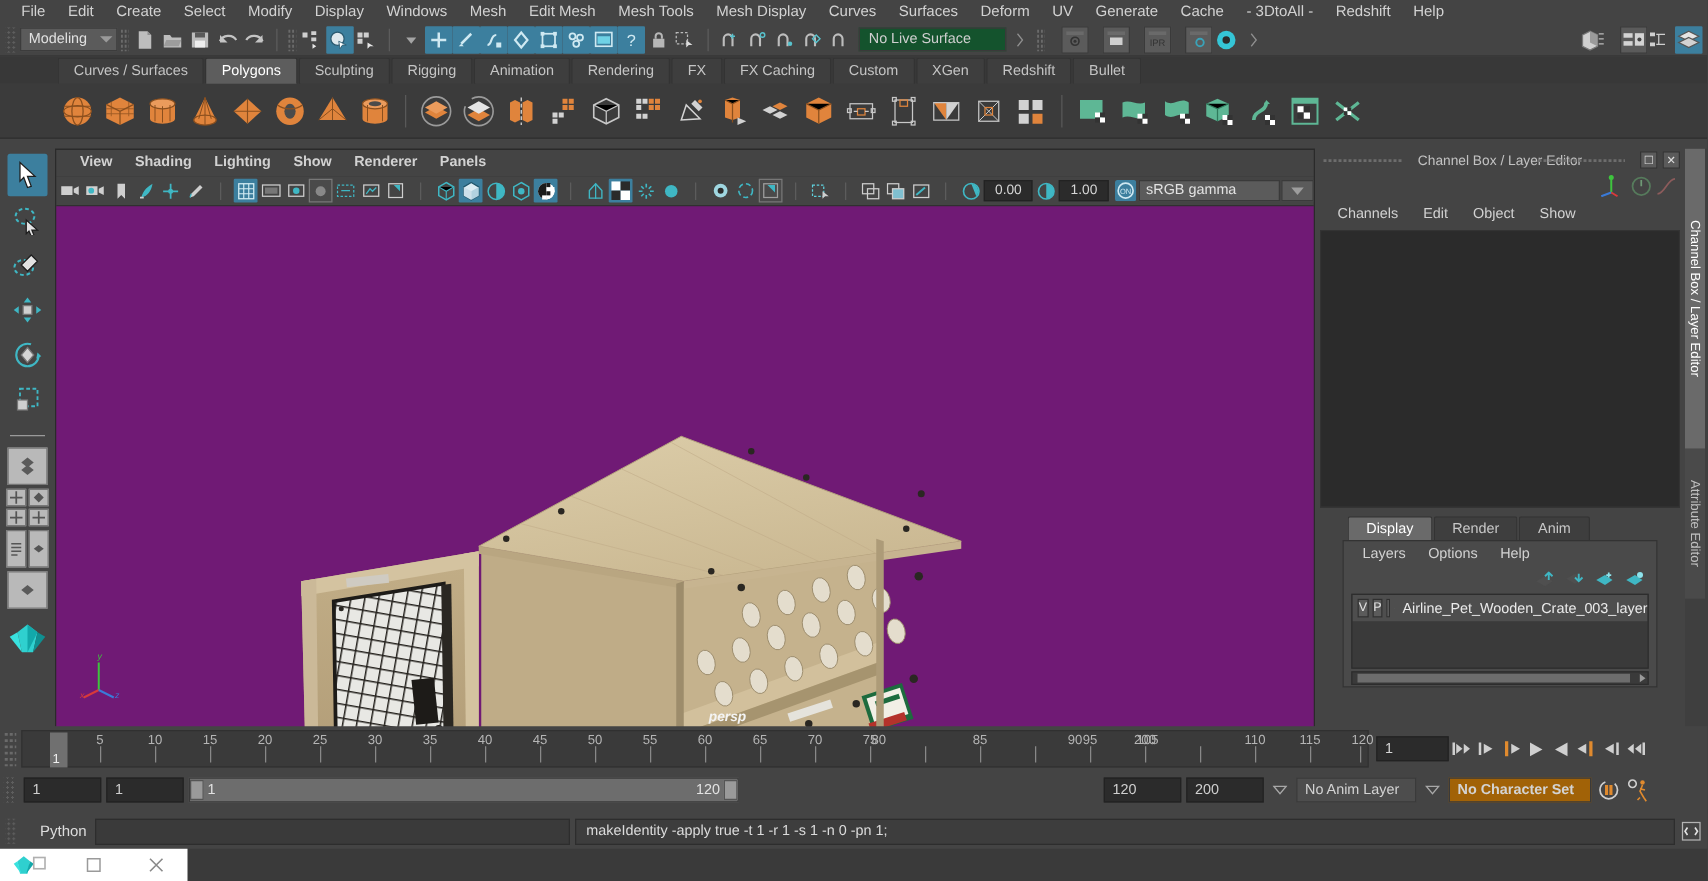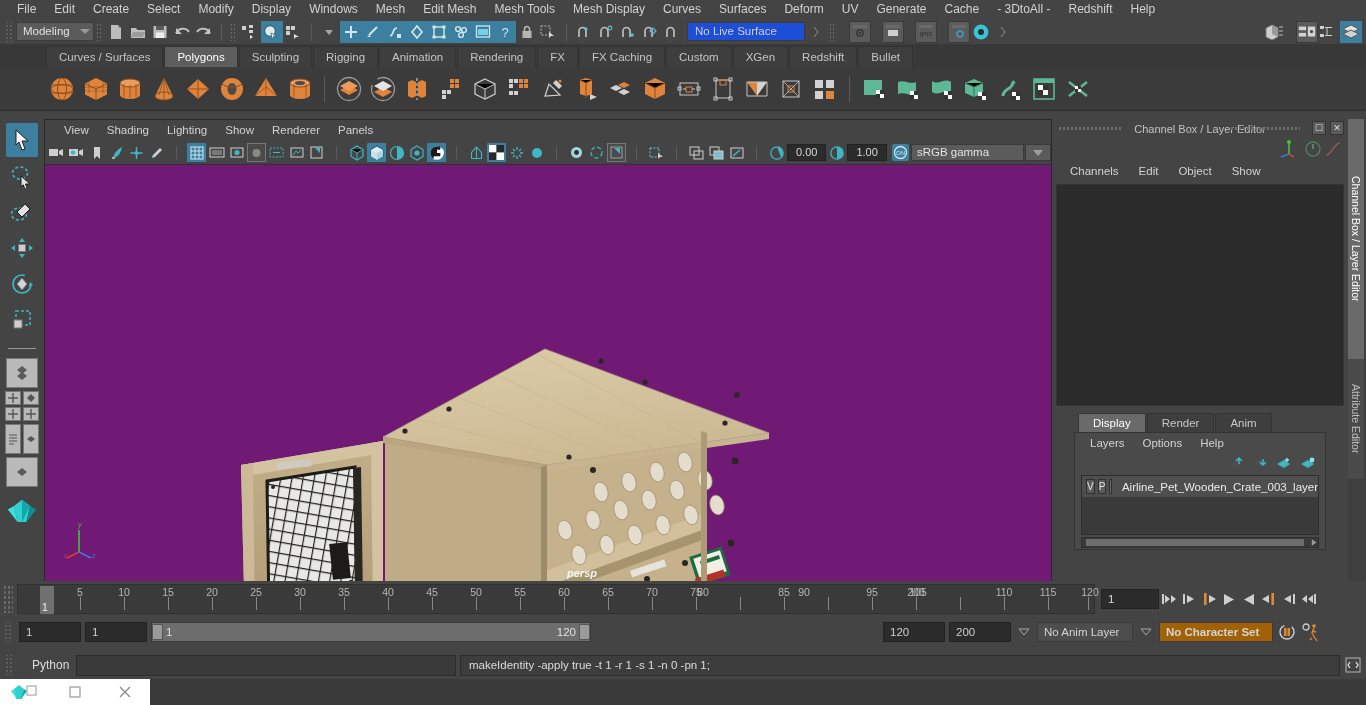--- a/index.html
+++ b/index.html
@@ -23,21 +23,21 @@
   .menuset{ width:78px; height:19px; background:#5b5b5b; border:1px solid #3c3c3c; color:#e0e0e0;
     font-size:11.5px; line-height:17px; padding-left:6px; position:relative;}
   .menuset .arrow{ position:absolute; right:3px; top:6px; width:0;height:0;
     border-left:5px solid transparent;border-right:5px solid transparent;border-top:5px solid #9a9a9a;}
   .sep{ width:1px; height:18px; background:#5c5c5c; margin:0 6px; flex:0 0 auto;}
   .sepdot{ width:7px; height:18px; margin:0 2px;
     background-image:radial-gradient(#6a6a6a 1px,transparent 1px); background-size:3px 4px;}
   .ico{ width:22px; height:22px; display:inline-flex; align-items:center; justify-content:center; flex:0 0 auto;}
   .ico.on{ background:#3c7f9e; border-radius:1px;}
   .ico.box{ background:#5b5b5b; border:1px solid #3a3a3a;margin-left:11px;}
-  .livesurf{ width:118px;height:19px;background:#1d4ed8;border:1px solid #3a3a3a;color:#cfcfcf;
+  .livesurf{ width:118px;height:19px;background:#14532d;border:1px solid #3a3a3a;color:#cfcfcf;
     font-size:11.5px; line-height:17px; padding-left:7px; margin-left:4px;}
   .statusline .rightgroup{ margin-left:auto; display:flex; align-items:center; padding-right:4px;}
 
   
   .shelftabs{ height:22px; background:#383838; display:flex; align-items:flex-end; padding-left:46px;}
   .shelftab{ height:21px; padding:0 12px; line-height:21px; font-size:11.5px; color:#c4c4c4;
     background:#3e3e3e; border:1px solid #333; border-bottom:none; margin-right:1px; border-radius:2px 2px 0 0;}
   .shelftab.active{ background:#5d5d5d; color:#fff;}
   .shelfbar{ height:44px; background:#3b3b3b; display:flex; align-items:center; padding-left:46px;
     border-bottom:1px solid #2e2e2e; gap:2px;}
@@ -51,21 +51,21 @@
   .tbtn.sel{ background:#3c7f9e; border-radius:2px;}
   .tbsep{ width:28px;height:1px;background:#9a9a9a;margin:9px 0;}
   .tbox2{ width:32px;height:30px;background:#b9b9b9;border:1px solid #777;display:flex;
     align-items:center;justify-content:center;margin-bottom:3px;}
   .quad{ width:34px;height:30px;display:grid;grid-template-columns:1fr 1fr;gap:2px;margin-bottom:3px;}
   .quad > div{ background:#b9b9b9;border:1px solid #777;display:flex;align-items:center;justify-content:center;}
 
   
   .viewwrap{ position:absolute; left:44px; top:119px; width:1008px; height:462px; background:#2b2b2b;
     border:1px solid #2a2a2a;}
-  .vpmenu{ height:21px; background:#444; display:flex; align-items:flex-start; padding-left:10px;}
+  .vpmenu{ height:21px; background:#444; display:flex; align-items:flex-start; padding-left:10px;font-weight:bold;}
   .vpmenu .mi{ padding:0 9px; font-size:11.5px; color:#d2d2d2; line-height:21px;}
   .vptools{ height:24px; background:#444; display:flex; align-items:center; padding-left:2px;
     border-bottom:1px solid #303030; gap:1px;}
   .vico{ width:19px;height:19px;display:inline-flex;align-items:center;justify-content:center;flex:0 0 auto;}
   .vico.on{ background:#3c7f9e; border-radius:1px;}
   .vico.frame{ border:1px solid #777; background:#4a4a4a;}
   .numfield{ width:42px;height:17px;background:#2b2b2b;border:1px solid #222;color:#d6d6d6;
     font-size:11px;line-height:15px;text-align:center;}
   .gammafield{ width:120px;height:17px;background:#5b5b5b;border:1px solid #3a3a3a;color:#e2e2e2;
     font-size:11.5px;line-height:15px;padding-left:5px;position:relative;}
@@ -1306,21 +1306,21 @@
         <div class="ticklbl" style="left:590px">65</div>
       <div class="tickline" style="left:634px"></div>
         <div class="ticklbl" style="left:634px">70</div>
       <div class="tickline" style="left:678px"></div>
         <div class="ticklbl" style="left:678px">75</div>
       <div class="tickline" style="left:722px"></div>
         <div class="ticklbl" style="left:685px">80</div>
       <div class="tickline" style="left:766px"></div>
         <div class="ticklbl" style="left:766px">85</div>
       <div class="tickline" style="left:810px"></div>
-        <div class="ticklbl" style="left:786px">90</div>
+        <div class="ticklbl" style="left:842px">90</div>
       <div class="tickline" style="left:854px"></div>
         <div class="ticklbl" style="left:854px">95</div>
       <div class="tickline" style="left:898px"></div>
         <div class="ticklbl" style="left:898px">200</div>
       <div class="tickline" style="left:942px"></div>
         <div class="ticklbl" style="left:900px">105</div>
       <div class="tickline" style="left:986px"></div>
         <div class="ticklbl" style="left:986px">110</div>
       <div class="tickline" style="left:1030px"></div>
         <div class="ticklbl" style="left:1030px">115</div>

